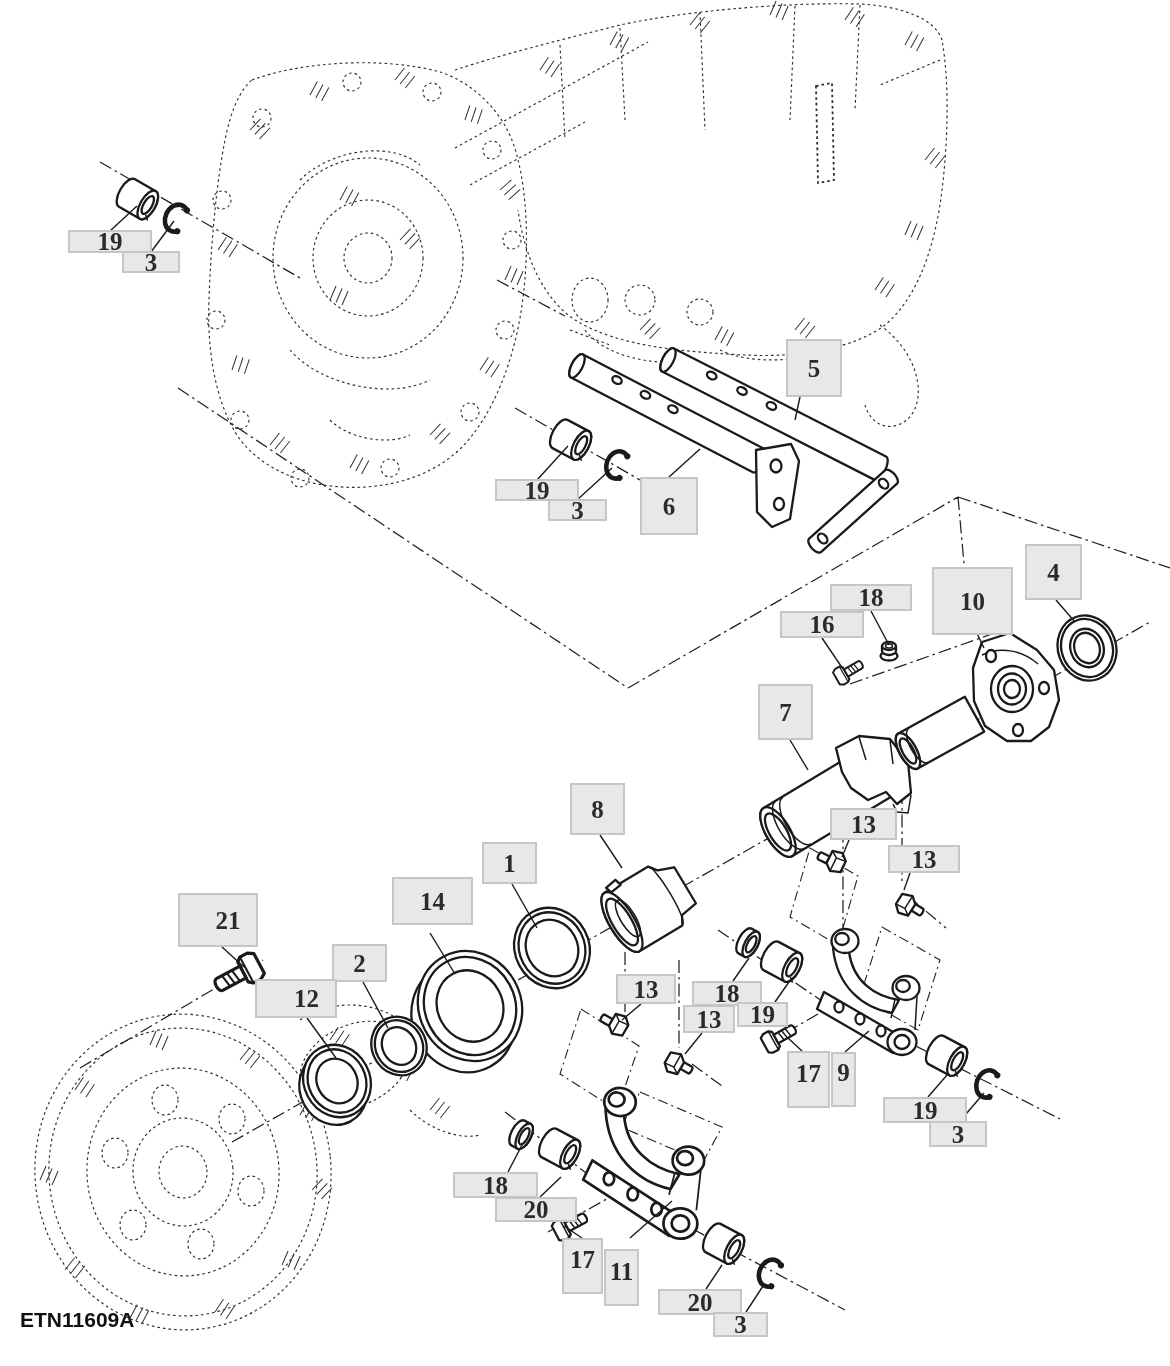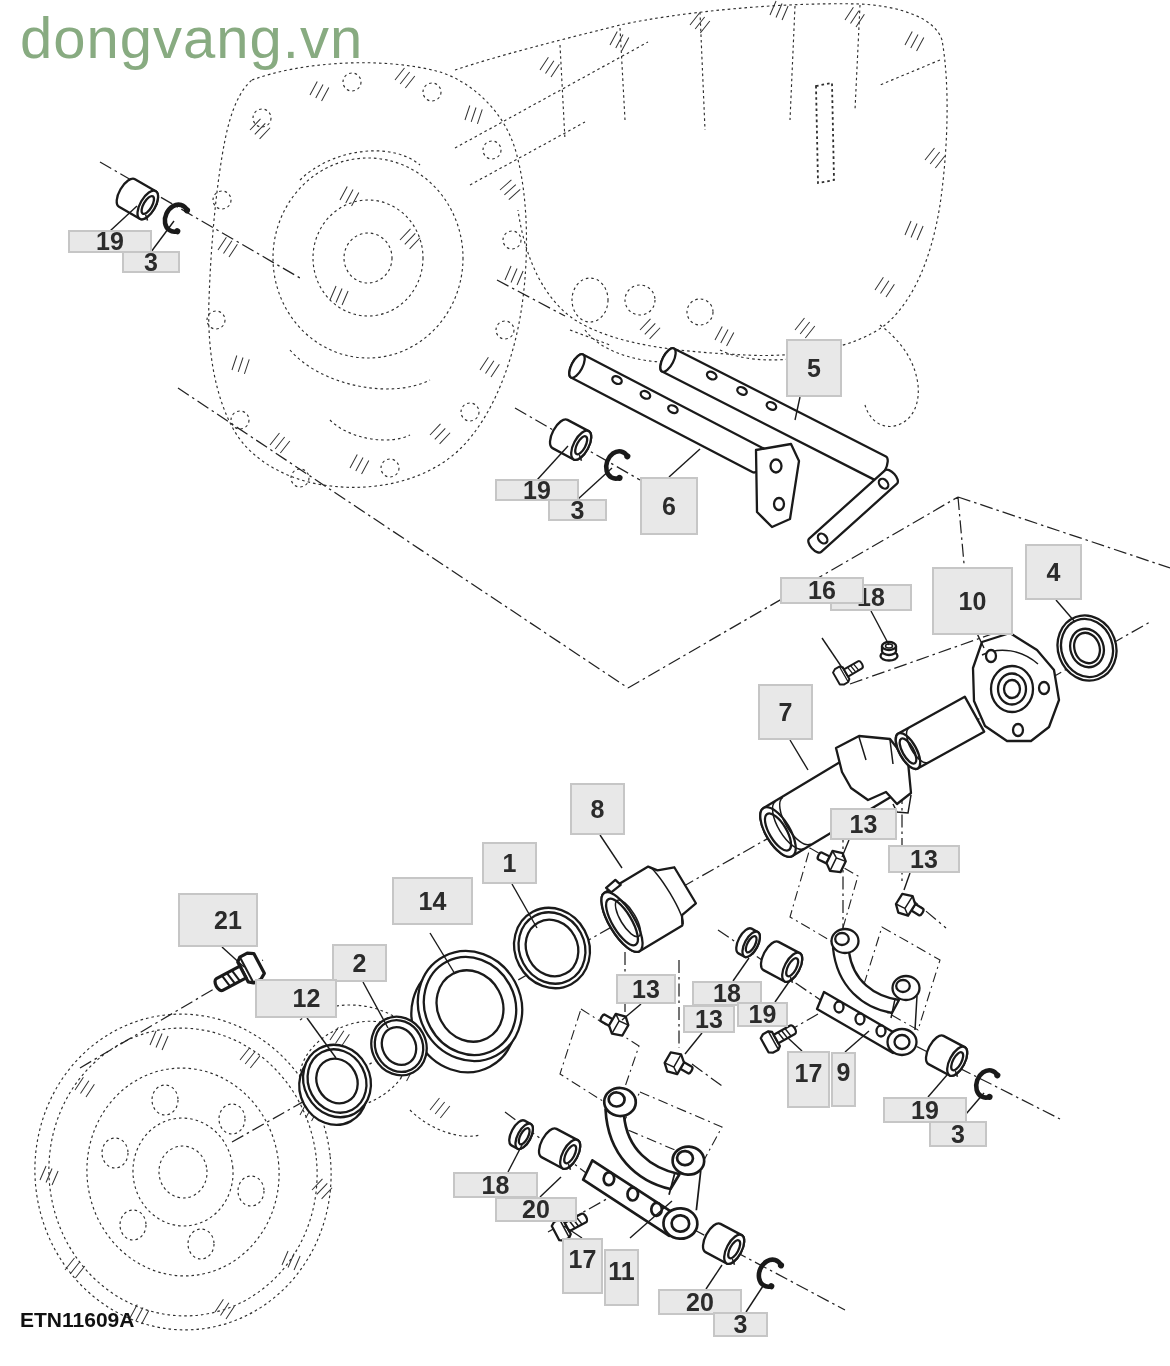--- a/index.html
+++ b/index.html
@@ -26,21 +26,20 @@
   .axq{fill:none;stroke:#222;stroke-width:1.1;stroke-dasharray:10 4 2 4;}
   .pt{fill:#fff;stroke:var(--line-color);stroke-width:2.3;stroke-linejoin:round;}
   .thin{fill:none;stroke:var(--line-color);stroke-width:1.5;}
   .ld{stroke:var(--line-color);stroke-width:1.4;}
   .snap{fill:none;stroke:var(--line-color);stroke-width:4.6;stroke-linecap:round;}
 </style>
 </head>
 <body>
 
 <div class="stage">
-  <div class="watermark">dongvang.vn</div>
 
   <svg class="diagram" width="1170" height="1366" viewBox="0 0 1170 1366">
     <defs>
       <g id="h3">
           <path d="M0,0 l13,-8 M3.5,5.5 l13,-8 M7,11 l13,-8"></path>
         </g>
       <g id="bushG">
         <path class="pt" d="M0,-16 A7.5,16 0 0 0 0,16 L24,16 A7.5,16 0 0 0 24,-16 Z"></path>
         <ellipse class="pt" cx="24" cy="0" rx="7.5" ry="16"></ellipse>
         <ellipse class="pt" cx="24" cy="0" rx="4.2" ry="10"></ellipse>
@@ -369,29 +368,29 @@
       <line class="ld" x1="960" y1="1121" x2="984" y2="1093"></line>
       <line class="ld" x1="508" y1="1172" x2="522" y2="1145"></line>
       <line class="ld" x1="540" y1="1197" x2="561" y2="1177"></line>
       <line class="ld" x1="582" y1="1238" x2="564" y2="1226"></line>
       <line class="ld" x1="630" y1="1238" x2="672" y2="1201"></line>
       <line class="ld" x1="706" y1="1289" x2="722" y2="1265"></line>
       <line class="ld" x1="746" y1="1312" x2="763" y2="1286"></line>
     </g>
   </svg>
 
-  <div style="position:absolute;left:0;top:0;width:100%;height:100%;z-index:4;pointer-events:none;">
+  <div style="position:absolute;left:0;top:0;width:100%;height:100%;z-index:4;pointer-events:none;font-family:Liberation Serif, serif;">
       <div class="callout" style="left: 68px; top: 230px; width: 84px; height: 23px; pointer-events: auto;">19</div>
       <div class="callout" style="left: 122px; top: 251px; width: 58px; height: 22px; pointer-events: auto;">3</div>
       <div class="callout" style="left: 786px; top: 339px; width: 56px; height: 58px; pointer-events: auto;">5</div>
       <div class="callout" style="left: 495px; top: 479px; width: 84px; height: 22px; pointer-events: auto;">19</div>
       <div class="callout" style="left: 548px; top: 499px; width: 59px; height: 22px; pointer-events: auto;">3</div>
       <div class="callout" style="left: 640px; top: 477px; width: 58px; height: 58px; pointer-events: auto;">6</div>
       <div class="callout" style="left: 830px; top: 584px; width: 82px; height: 27px; pointer-events: auto;">18</div>
-      <div class="callout" style="left: 780px; top: 577px; width: 84px; height: 27px; pointer-events: auto;">16</div>
+      <div class="callout" style="left: 780px; top: 611px; width: 84px; height: 27px; pointer-events: auto;">16</div>
       <div class="callout" style="left: 932px; top: 567px; width: 81px; height: 68px; pointer-events: auto;">10</div>
       <div class="callout" style="left: 1025px; top: 544px; width: 57px; height: 56px; pointer-events: auto;">4</div>
       <div class="callout" style="left: 758px; top: 684px; width: 55px; height: 56px; pointer-events: auto;">7</div>
       <div class="callout" style="left: 570px; top: 783px; width: 55px; height: 52px; pointer-events: auto;">8</div>
       <div class="callout" style="left: 482px; top: 842px; width: 55px; height: 42px; pointer-events: auto;">1</div>
       <div class="callout" style="left: 392px; top: 877px; width: 81px; height: 48px; pointer-events: auto;">14</div>
       <div class="callout" style="left: 178px; top: 893px; width: 80px; height: 54px; pointer-events: auto; padding-left: 20px;">21</div>
       <div class="callout" style="left: 332px; top: 944px; width: 55px; height: 38px; pointer-events: auto;">2</div>
       <div class="callout" style="left: 255px; top: 979px; width: 82px; height: 39px; pointer-events: auto; padding-left: 21px;">12</div>
       <div class="callout" style="left: 830px; top: 808px; width: 67px; height: 32px; pointer-events: auto;">13</div>

